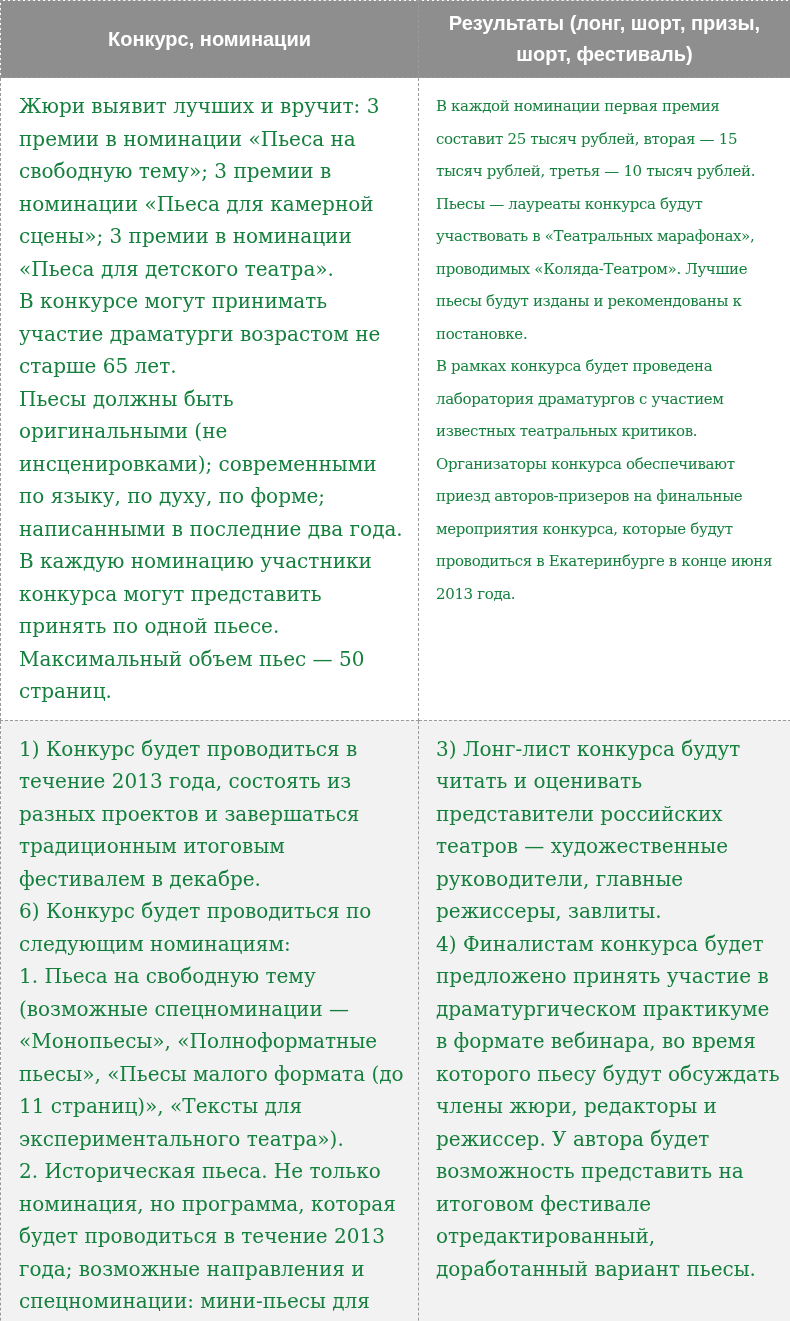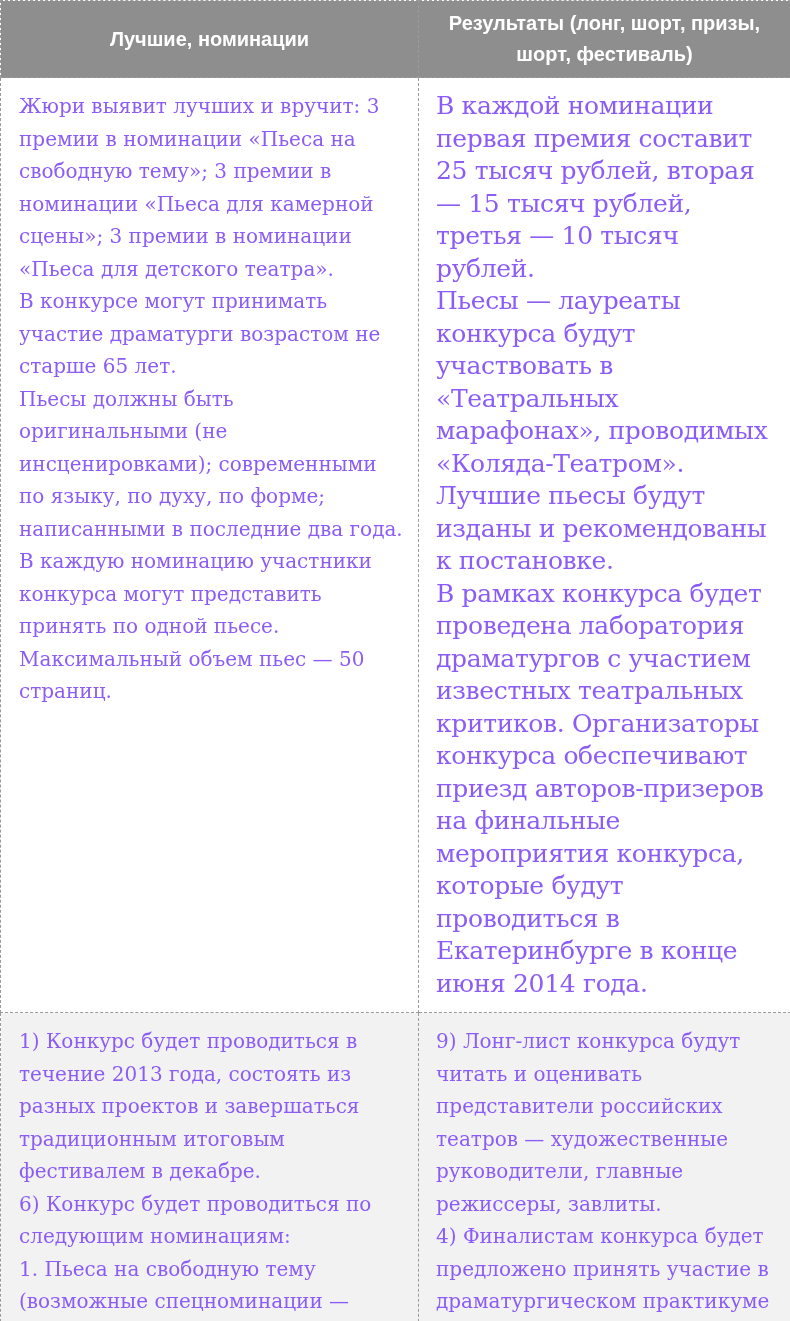--- a/index.html
+++ b/index.html
@@ -24,66 +24,66 @@
       line-height: 31px;
       height: 76px;
       vertical-align: middle;
       text-align: center;
       padding: 0 10px;
     }
     .cell {
       font-family: "DejaVu Serif", serif;
       font-size: 20px;
       line-height: 32.5px;
-      color: #8b5cf6;
+      color: #15803d;
       padding: 12px 10px 12px 18px;
     }
     .row-white .cell { background: #ffffff; height: 548px; }
     .row-gray .cell { background: #f2f2f2; height: 632px; }
-    .cell.right { padding-left: 17px; font-size: 25px; letter-spacing: -0.35px; }
+    .cell.right { padding-left: 17px; font-size: 15px; letter-spacing: -0.35px; }
     .para { display: block; }
     .row-gray .cell.right { letter-spacing: 0; font-size: 20px; }
     .row-gray .cell.left { font-size: 20px; }
   </style>
 </head>
 <body>
 
 <table class="table">
   <colgroup>
     <col class="col-left">
     <col class="col-right">
   </colgroup>
   <thead>
     <tr class="head">
-      <th>Лучшие, номинации</th>
+      <th>Конкурс, номинации</th>
       <th>Результаты (лонг, шорт, призы, шорт, фестиваль)</th>
     </tr>
   </thead>
   <tbody>
     <tr class="row-white">
       <td class="cell left">
         <span class="para">Жюри выявит лучших и вручит: 3 премии в номинации «Пьеса на свободную тему»; 3 премии в номинации «Пьеса для камерной сцены»; 3 премии в номинации «Пьеса для детского театра».</span>
         <span class="para">В конкурсе могут принимать участие драматурги возрастом не старше 65 лет.</span>
         <span class="para">Пьесы должны быть оригинальными (не инсценировками); современными по языку, по духу, по форме; написанными в последние два года.</span>
         <span class="para">В каждую номинацию участники конкурса могут представить принять по одной пьесе.</span>
         <span class="para">Максимальный объем пьес — 50 страниц.</span>
       </td>
       <td class="cell right">
         <span class="para">В каждой номинации первая премия составит 25 тысяч рублей, вторая — 15 тысяч рублей, третья — 10 тысяч рублей.</span>
         <span class="para">Пьесы — лауреаты конкурса будут участвовать в «Театральных марафонах», проводимых «Коляда-Театром». Лучшие пьесы будут изданы и рекомендованы к постановке.</span>
-        <span class="para">В рамках конкурса будет проведена лаборатория драматургов с участием известных театральных критиков. Организаторы конкурса обеспечивают приезд авторов-призеров на финальные мероприятия конкурса, которые будут проводиться в Екатеринбурге в конце июня 2014 года.</span>
+        <span class="para">В рамках конкурса будет проведена лаборатория драматургов с участием известных театральных критиков. Организаторы конкурса обеспечивают приезд авторов-призеров на финальные мероприятия конкурса, которые будут проводиться в Екатеринбурге в конце июня 2013 года.</span>
       </td>
     </tr>
     <tr class="row-gray">
       <td class="cell left">
         <span class="para">1) Конкурс будет проводиться в течение 2013 года, состоять из разных проектов и завершаться традиционным итоговым фестивалем в декабре.</span>
         <span class="para">6) Конкурс будет проводиться по следующим номинациям:</span>
         <span class="para">1. Пьеса на свободную тему (возможные спецноминации — «Монопьесы», «Полноформатные пьесы», «Пьесы малого формата (до 11 страниц)», «Тексты для экспериментального театра»).</span>
         <span class="para">2. Историческая пьеса. Не только номинация, но программа, которая будет проводиться в течение 2013 года; возможные направления и спецноминации: мини-пьесы для детей в жанре «Семейные истории»; короткие пьесы, посвященные известным людям; полноформатные пьесы.</span>
       </td>
       <td class="cell right">
-        <span class="para">9) Лонг-лист конкурса будут читать и оценивать представители российских театров — художественные руководители, главные режиссеры, завлиты.</span>
+        <span class="para">3) Лонг-лист конкурса будут читать и оценивать представители российских театров — художественные руководители, главные режиссеры, завлиты.</span>
         <span class="para">4) Финалистам конкурса будет предложено принять участие в драматургическом практикуме в формате вебинара, во время которого пьесу будут обсуждать члены жюри, редакторы и режиссер. У автора будет возможность представить на итоговом фестивале отредактированный, доработанный вариант пьесы.</span>
 
       </td>
     </tr>
   </tbody>
 </table>
 
 </body></html>

